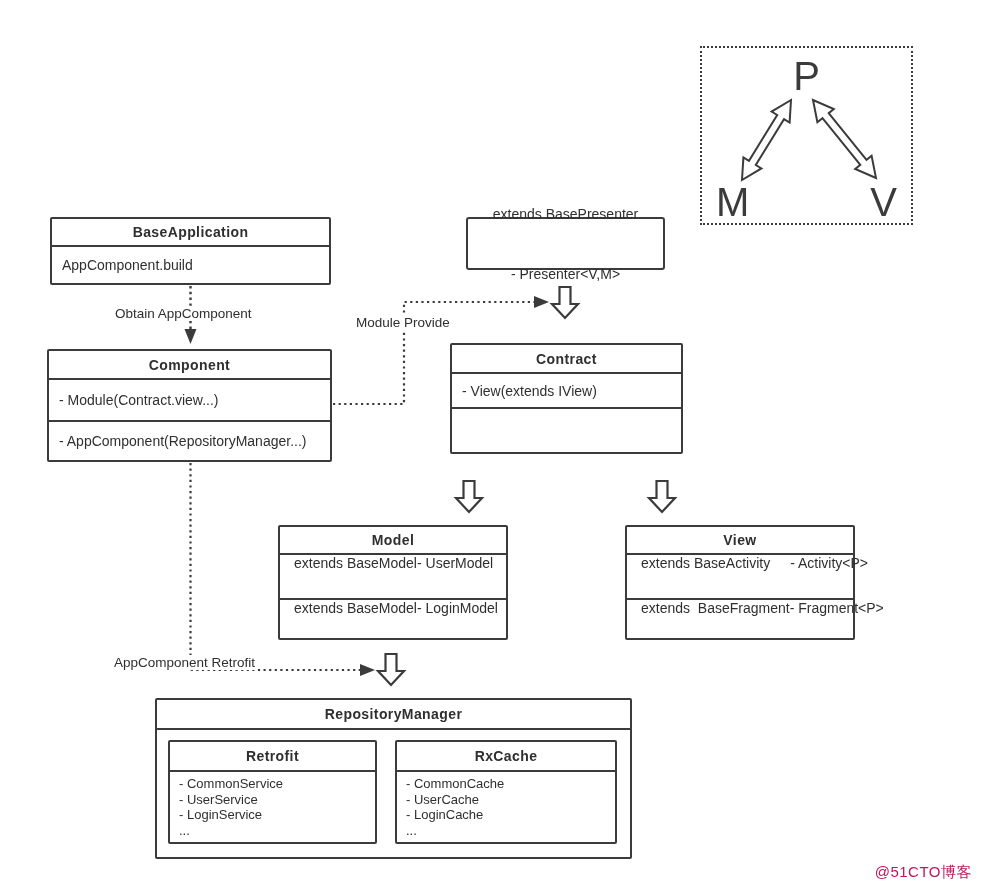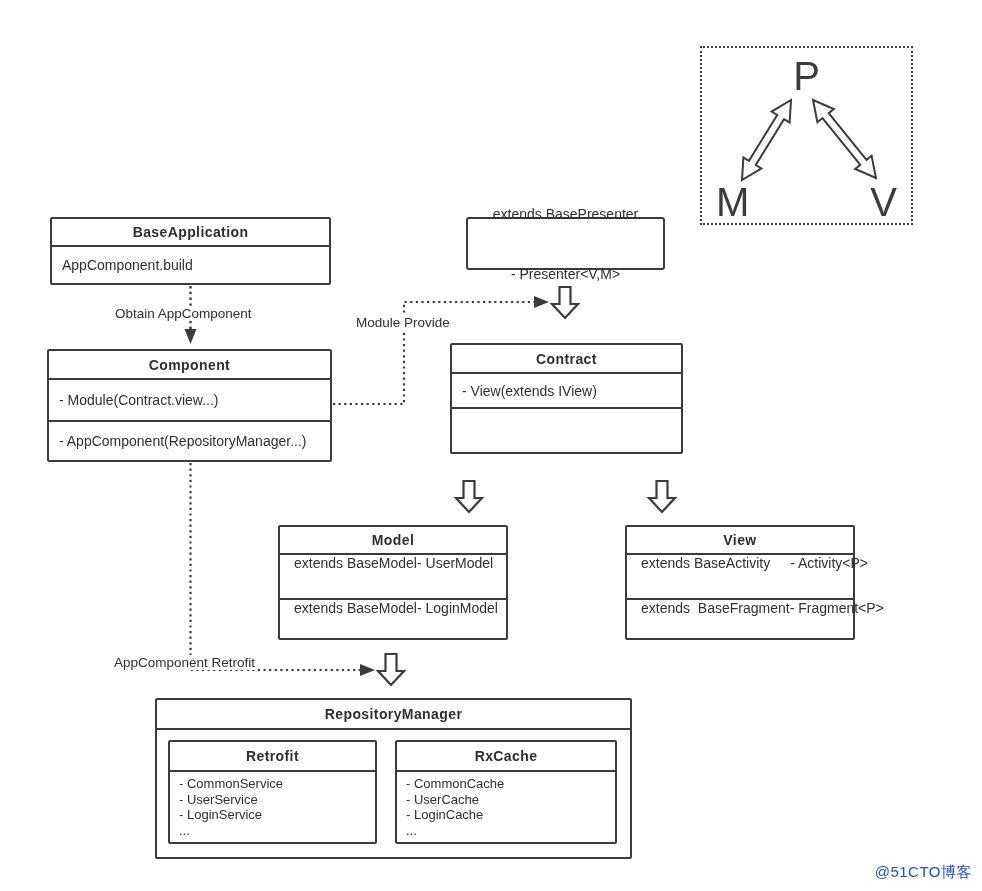--- a/index.html
+++ b/index.html
@@ -58,21 +58,21 @@
     position:absolute;left:700px;top:46px;width:213px;height:179px;
     border:2px dotted #3b3b3b;box-sizing:border-box;z-index:2;background:#fff;
   }
   .mvp .letter{position:absolute;font-size:40px;line-height:1;color:#3b3b3b;}
   .mvp .p{left:0;right:0;top:8px;text-align:center;}
   .mvp .m{left:14px;top:134px;}
   .mvp .v{right:14px;top:134px;}
   svg.wires{position:absolute;left:0;top:0;z-index:3;pointer-events:none;}
   .watermark{
     position:absolute;right:10px;bottom:9px;
-    font-size:15px;color:#1d4ed8;z-index:5;letter-spacing:.5px;
+    font-size:15px;color:#be185d;z-index:5;letter-spacing:.5px;
   }
   
   .items{padding:4px 0 0 9px;font-size:13px;line-height:15.5px;}
 </style>
 </head>
 <body>
 
 <div class="canvas">
 
   <div class="mvp">

